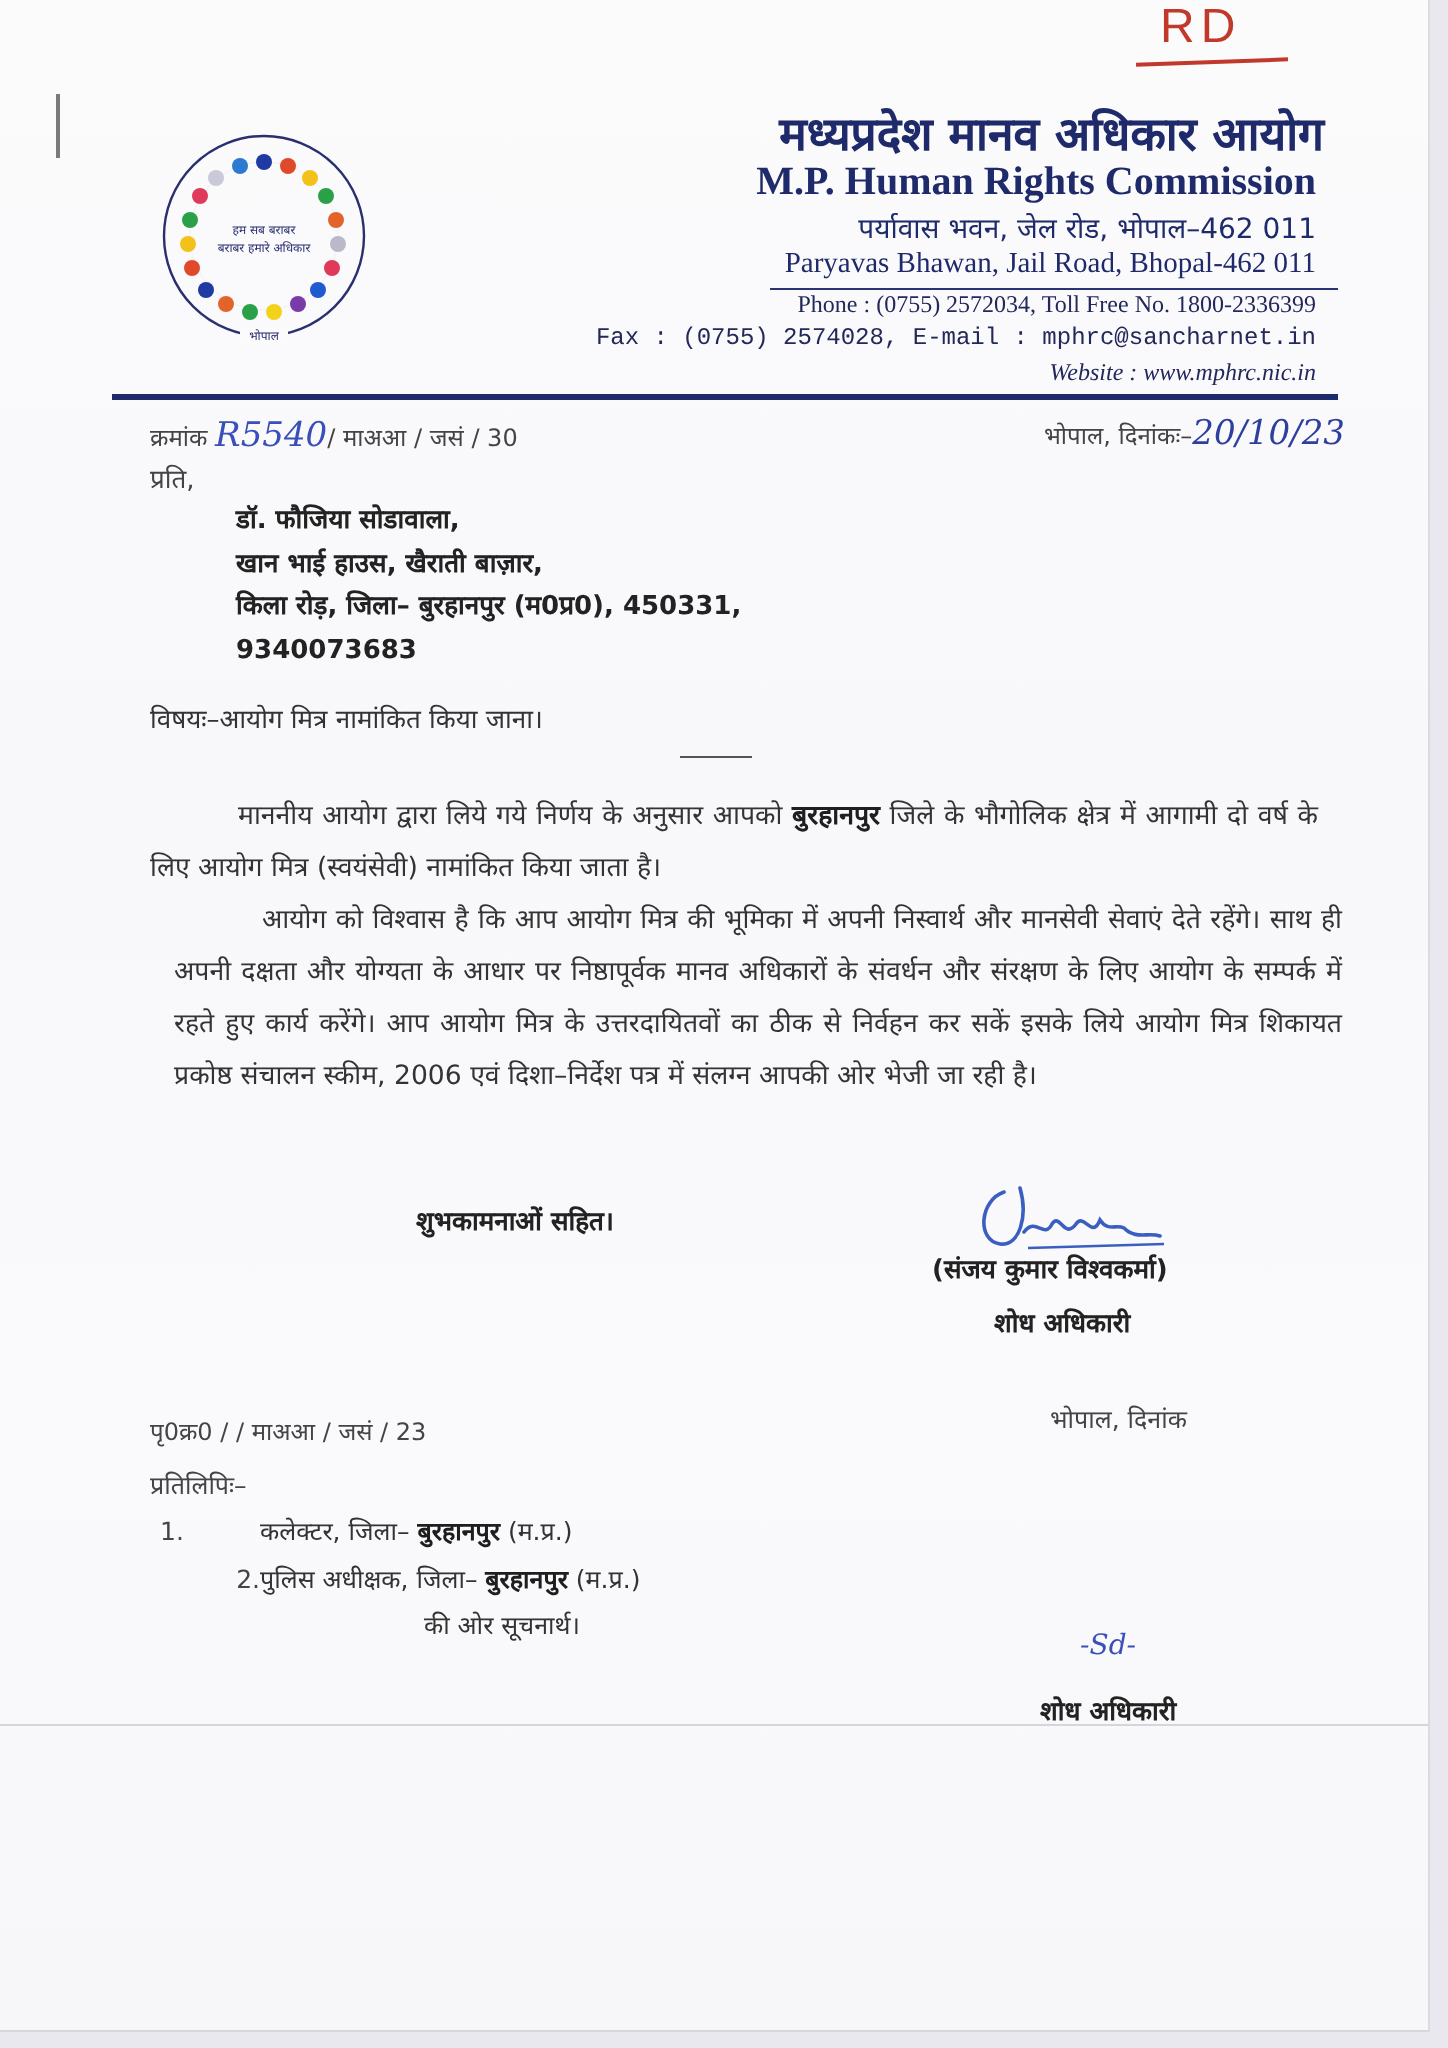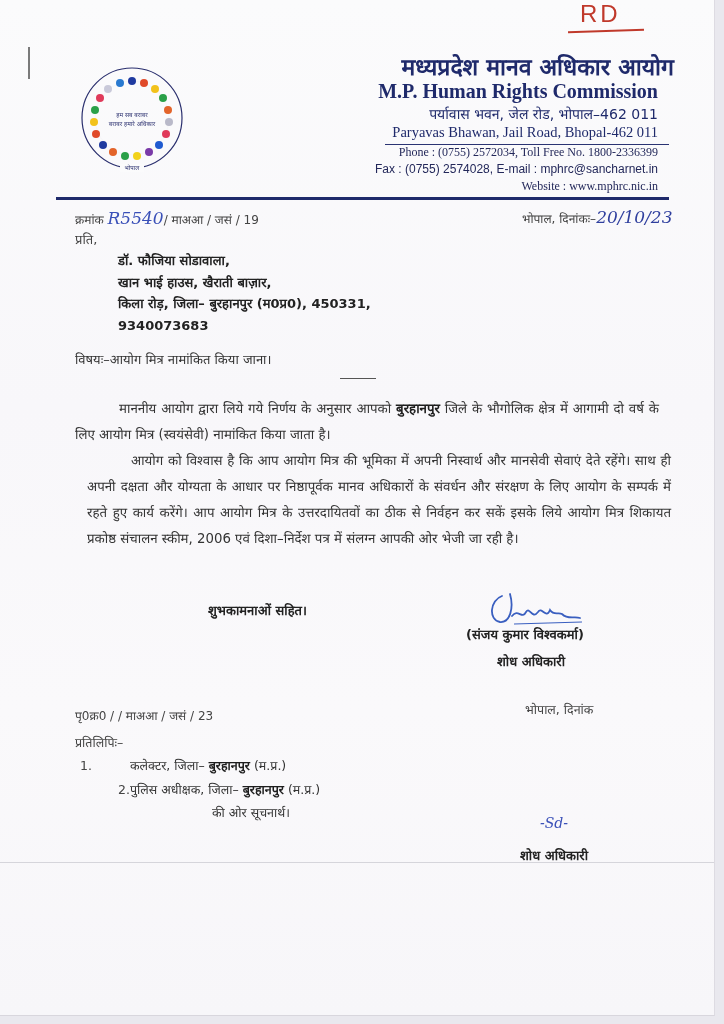--- a/index.html
+++ b/index.html
@@ -16,28 +16,28 @@
   }
   .abs { position: absolute; white-space: nowrap; }
   .margin-mark { left: 28px; top: 47px; width: 2px; height: 32px; background: #7a7a7a; }
   .rd { left: 580px; top: 0px; font-family: "Liberation Sans", sans-serif; font-size: 24px; color: #c0392b; letter-spacing: 3px; font-weight: normal; }
   .rd-line { left: 568px; top: 30px; width: 76px; height: 2px; background: #c0392b; transform: rotate(-2deg); }
 
   
   .logo { left: 78px; top: 64px; width: 108px; height: 108px; }
 
   
-  .org-hi { right: 40px; top: 50px; font-size: 23px; color: #1f2a6b; font-weight: bold; }
+  .org-hi { right: 52px; top: 50px; font-size: 23px; color: #1f2a6b; font-weight: bold; }
   .org-en { right: 56px; top: 80px; font-family: "Liberation Serif", serif; font-size: 20px; font-weight: bold; color: #1f2a6b; }
   .addr-hi { right: 56px; top: 104px; font-size: 14px; color: #1f2a6b; }
   .addr-en { right: 56px; top: 124px; font-family: "Liberation Serif", serif; font-size: 14.5px; color: #1f2a6b; }
   .hdr-rule1 { left: 385px; top: 144px; width: 284px; height: 1px; background: #2a3373; }
   .phone { right: 56px; top: 145px; font-family: "Liberation Serif", serif; font-size: 12px; color: #23285a; }
-  .fax { right: 56px; top: 162px; font-family: Liberation Sans, sans-serif; font-size: 12px; color: #23285a; }
-  .web { right: 56px; top: 179px; font-family: "Liberation Serif", serif; font-size: 12px; color: #23285a; }
+  .fax { right: 56px; top: 162px; font-family: Liberation Mono, monospace; font-size: 12px; color: #23285a; }
+  .web { right: 56px; top: 179px; font-family: "Liberation Serif", serif; font-size: 12px; color: #23285a; font-style: italic; }
   .hdr-rule2 { left: 56px; top: 197px; width: 613px; height: 3px; background: #1f2a6b; }
 
   .ref { left: 75px; top: 208px; font-size: 12px; color: #444; }
   .ref .hand { font-family: "DejaVu Serif", serif; font-style: italic; color: #3a50b8; font-size: 17px; }
   .date-line { left: 522px; top: 207px; font-size: 12px; color: #444; }
   .date-line .hand { font-family: "DejaVu Serif", serif; font-style: italic; color: #2f3f9e; font-size: 17px; }
   .prati { left: 75px; top: 230px; font-size: 13px; color: #444; }
 
   .addressee { left: 118px; top: 250px; font-size: 13px; font-weight: bold; color: #222; line-height: 21.5px; }
   .addressee div { white-space: nowrap; }
@@ -115,21 +115,21 @@
   <div class="abs addr-hi">पर्यावास भवन, जेल रोड, भोपाल–462 011</div>
   <div class="abs addr-en">Paryavas Bhawan, Jail Road, Bhopal-462 011</div>
   <div class="abs hdr-rule1"></div>
   <div class="abs phone">Phone : (0755) 2572034, Toll Free No. 1800-2336399</div>
   <div class="abs fax">Fax : (0755) 2574028, E-mail : mphrc@sancharnet.in</div>
   <div class="abs web">Website : www.mphrc.nic.in</div>
   <div class="abs hdr-rule2"></div>
 
   <div class="abs ref">
     <span>क्रमांक</span>
-    <span class="hand">R5540</span><span>/ माअआ / जसं / 19</span>
+    <span class="hand">R5540</span><span>/ माअआ / जसं / 30</span>
   </div>
   <div class="abs date-line">
     <span>भोपाल, दिनांकः–</span><span class="hand">20/10/23</span>
   </div>
   <div class="abs prati">प्रति,</div>
 
   <div class="abs addressee">
     <div>डॉ. फौजिया सोडावाला,</div>
     <div>खान भाई हाउस, खैराती बाज़ार,</div>
     <div>किला रोड़, जिला– बुरहानपुर (म0प्र0), 450331,</div>

